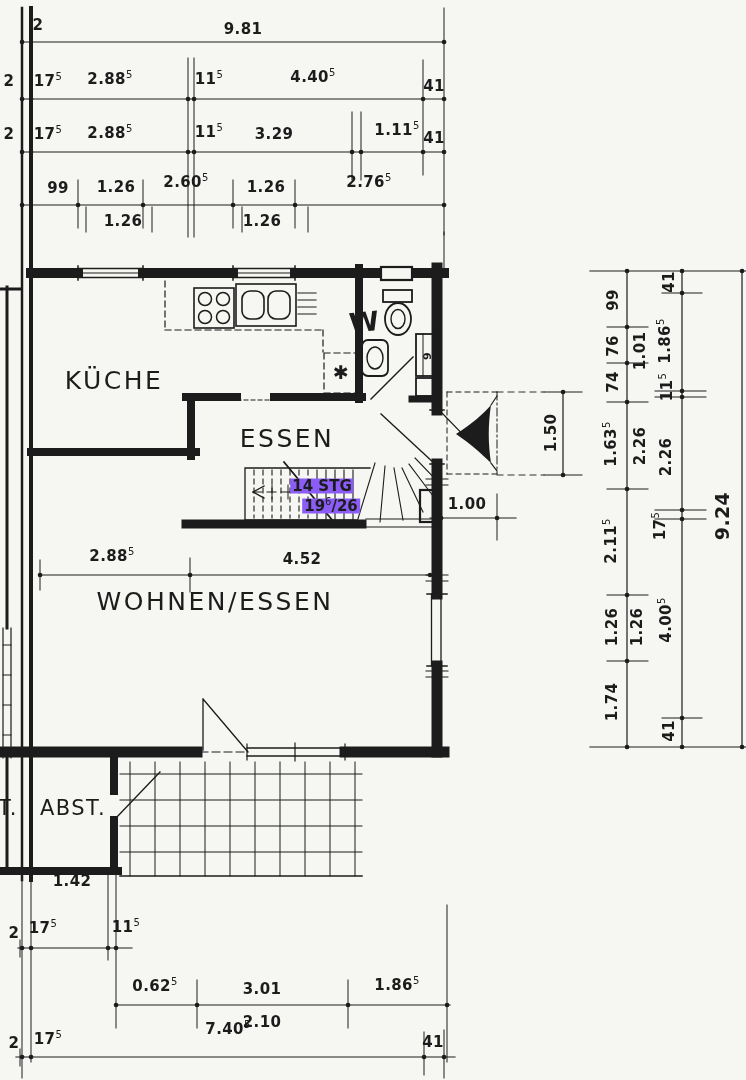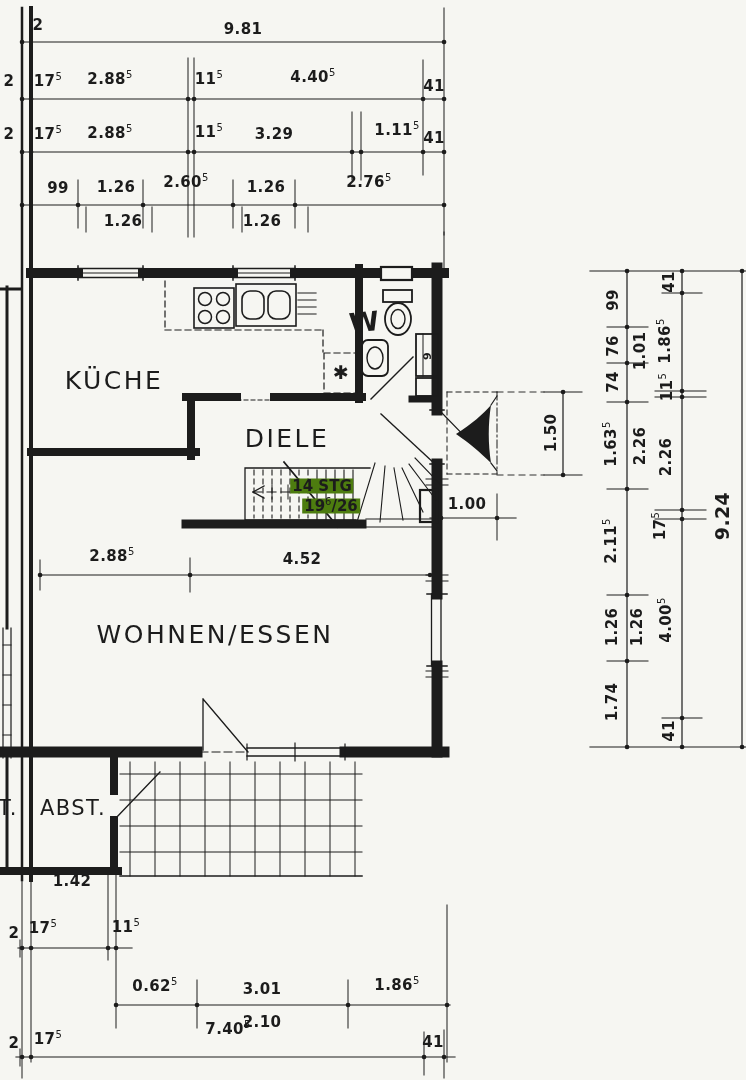--- a/index.html
+++ b/index.html
@@ -9,21 +9,21 @@
   .dim{position:absolute;transform:translate(-50%,-50%);font-size:15px;line-height:1;
        white-space:nowrap;letter-spacing:.4px;}
   .dim sup{font-size:10px;vertical-align:super;line-height:0;}
   .v{transform:translate(-50%,-50%) rotate(-90deg);}
   .big{font-size:19px;}
   .room{position:absolute;transform:translate(-50%,-50%);font-size:25px;letter-spacing:2.5px;
         white-space:nowrap;font-weight:500;}
   .bgk{background:#f6f6f2;padding:0 3px;}
   .sm{font-size:21px;letter-spacing:1.5px;}
   .stair{position:absolute;transform:translate(-50%,-50%);font-size:15px;white-space:nowrap;
-         background:#4d7c0f;padding:0 2px;line-height:1;}
+         background:#8b5cf6;padding:0 2px;line-height:1;}
   .stair sup{font-size:10px;vertical-align:super;line-height:0;}
   .wcW{position:absolute;transform:translate(-50%,-50%) rotate(-6deg);font-size:27px;font-weight:700;}
   .ast{position:absolute;transform:translate(-50%,-50%);font-size:19px;font-weight:700;}
   .tiny{font-size:11px;}
 </style>
 </head>
 <body>
 
 <div id="page">
 
@@ -191,22 +191,22 @@
 <div class="dim" style="left:262px;top:989px"><b>3.01</b></div>
 <div class="dim" style="left:397px;top:985px"><b>1.86</b><sup>5</sup></div>
 <div class="dim" style="left:262px;top:1022px"><b>2.10</b></div>
 
 <div class="dim" style="left:14px;top:1043px"><b>2</b></div>
 <div class="dim" style="left:48px;top:1039px"><b>17</b><sup>5</sup></div>
 <div class="dim" style="left:228px;top:1029px"><b>7.40</b><sup>5</sup></div>
 <div class="dim" style="left:433px;top:1042px"><b>41</b></div>
 
 <div class="room" style="left:114px;top:380px">KÜCHE</div>
-<div class="room" style="left:287px;top:438px">DIELE</div>
-<div class="room" style="left:215px;top:634px">WOHNEN/ESSEN</div>
+<div class="room" style="left:287px;top:438px">ESSEN</div>
+<div class="room" style="left:215px;top:601px">WOHNEN/ESSEN</div>
 <div class="room sm" style="left:73px;top:808px">ABST.</div>
 <div class="room sm" style="left:8px;top:808px">T.</div>
 <div class="wcW" style="left:364px;top:322px">W</div>
 <div class="dim v tiny" style="left:427px;top:356px"><b>9</b></div>
 
 <div class="stair" style="left:322px;top:486px"><b>14 STG</b></div>
 <div class="stair" style="left:331px;top:506px"><b>19</b><sup>6</sup><b>/26</b></div>
 
 <div class="ast" style="left:341px;top:372px">✱</div>
 

